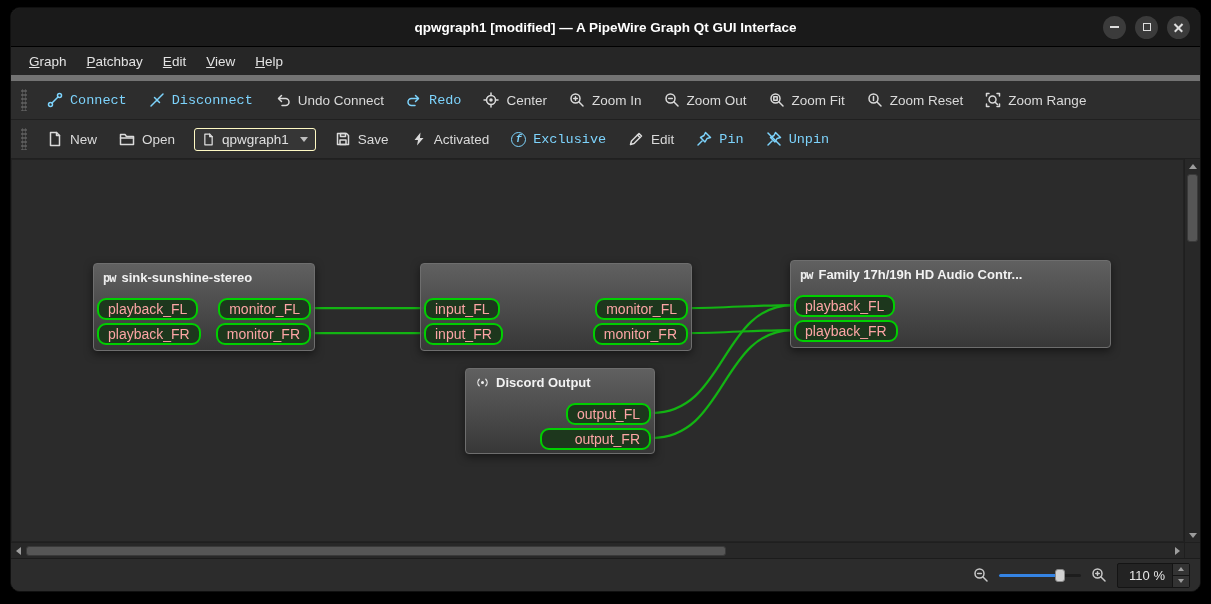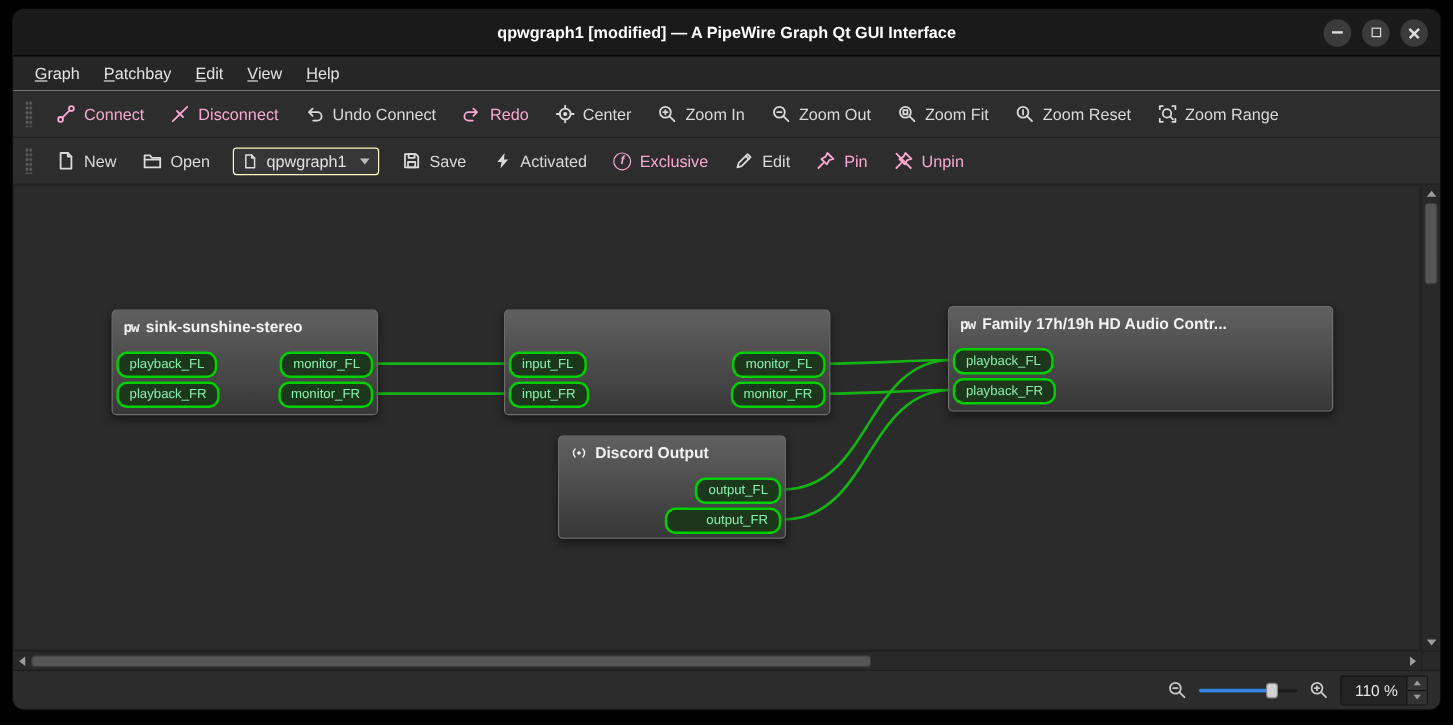--- a/index.html
+++ b/index.html
@@ -11,48 +11,48 @@
   .titlebar .title{position:absolute;inset:0;display:flex;align-items:center;justify-content:center;
     color:#fff;font-size:13.5px;font-weight:bold;}
   .controls{position:absolute;right:10px;top:0;height:100%;display:flex;align-items:center;gap:9px;}
   .wbtn{width:23px;height:23px;border-radius:50%;background:#3b3b3b;display:flex;align-items:center;justify-content:center;cursor:pointer;}
   .min-bar{width:9px;height:2px;background:#dedede;display:block;}
   .max-box{width:8px;height:8px;border:1.5px solid #dedede;display:block;box-sizing:border-box;}
   .close-x{position:relative;width:11px;height:11px;display:block;}
   .close-x::before,.close-x::after{content:"";position:absolute;left:0;top:5px;width:11px;height:1.6px;background:#dedede;}
   .close-x::before{transform:rotate(45deg);} .close-x::after{transform:rotate(-45deg);}
   
-  .menubar{height:28px;background:#262626;border-bottom:1px solid #737373;display:flex;align-items:center;padding:0 8px;flex:0 0 auto;}
+  .menubar{height:28px;background:#262626;border-bottom:6px solid #737373;display:flex;align-items:center;padding:0 8px;flex:0 0 auto;}
   .menu-item{display:inline-block;padding:4px 10px;color:#e2e2e2;font-size:13.5px;border-radius:3px;cursor:default;}
   .menu-item::first-letter{text-decoration:underline;}
   
   .toolbar{height:38px;background:#2d2d2d;border-bottom:1px solid #202020;display:flex;align-items:center;padding:0 6px;gap:4px;flex:0 0 auto;}
   .grip{width:6px;height:22px;margin:0 7px 0 4px;background-image:radial-gradient(#5d5d5d 1px, transparent 1.3px);background-size:3px 4px;}
   .tbtn{display:inline-flex;align-items:center;gap:7px;padding:5px 9px;border-radius:3px;color:#dadada;font-size:13.5px;white-space:nowrap;cursor:default;}
   .tbtn svg{flex:0 0 auto;}
-  .tbtn.disabled{color:#f9a8d4;}
+  .tbtn.disabled{color:#7dd3fc;font-family:Liberation Mono, monospace;}
   .icon16{width:16px;height:16px;stroke:currentColor;fill:none;stroke-width:1.5;stroke-linecap:round;stroke-linejoin:round;}
   .combo{display:inline-flex;align-items:center;gap:7px;background:#363636;border:1px solid #fef9c3;border-radius:3px;
     padding:3px 7px;color:#e0e0e0;font-size:13.5px;margin:0 6px;cursor:default;}
   .chev{width:0;height:0;border-left:4px solid transparent;border-right:4px solid transparent;border-top:5px solid #bdbdbd;margin-left:4px;}
   .circle-f{width:15px;height:15px;border:1.4px solid currentColor;border-radius:50%;display:inline-flex;align-items:center;justify-content:center;
     font-size:10px;font-style:italic;font-weight:bold;box-sizing:border-box;}
   
   .canvas-area{flex:1 1 auto;display:grid;grid-template-columns:1fr 16px;grid-template-rows:1fr 16px;min-height:0;}
   .canvas{position:relative;background:#2b2b2b;overflow:hidden;box-shadow:inset 0 0 0 1px #222;}
   .wires{position:absolute;inset:0;width:100%;height:100%;}
   .wire{stroke:#13b413;stroke-width:2.25;fill:none;stroke-linecap:round;}
   .node{position:absolute;border:1px solid #6e6e6e;border-radius:4px;
     background:linear-gradient(180deg, rgba(99,99,99,.95), rgba(56,56,56,.95));
     box-shadow:0 3px 8px rgba(0,0,0,.5);box-sizing:border-box;}
   .node-header{display:flex;align-items:center;gap:6px;padding:6px 9px 4px 9px;color:#f2f2f2;font-size:13px;font-weight:bold;cursor:default;}
   .pw-glyph{font-family:"DejaVu Sans Mono", monospace;font-size:12px;font-weight:bold;letter-spacing:-1px;color:#ececec;}
   .stream-ic{width:15px;height:15px;stroke:#ececec;fill:none;stroke-width:1.3;stroke-linecap:round;}
   .port{position:absolute;height:22px;box-sizing:border-box;border:2px solid #00cf00;border-radius:9px;background:#1d371d;
-    color:#86efac;font-size:11px;line-height:18px;padding:0 9px;white-space:nowrap;cursor:default;}
+    color:#fca5a5;font-size:14px;line-height:18px;padding:0 9px;white-space:nowrap;cursor:default;}
   .port.pl{left:3px;} .port.pr{right:3px;}
   
   .vscroll{background:#282828;border-left:1px solid #1f1f1f;position:relative;}
   .hscroll{background:#282828;border-top:1px solid #1f1f1f;position:relative;}
   .sb-handle{position:absolute;background:#565656;border:1px solid #3a3a3a;border-radius:3px;}
   .sb-btn{position:absolute;width:16px;height:14px;display:flex;align-items:center;justify-content:center;}
   .tri-up{width:0;height:0;border-left:4px solid transparent;border-right:4px solid transparent;border-bottom:5px solid #9d9d9d;}
   .tri-down{width:0;height:0;border-left:4px solid transparent;border-right:4px solid transparent;border-top:5px solid #9d9d9d;}
   .tri-left{width:0;height:0;border-top:4px solid transparent;border-bottom:4px solid transparent;border-right:5px solid #9d9d9d;}
   .tri-right{width:0;height:0;border-top:4px solid transparent;border-bottom:4px solid transparent;border-left:5px solid #9d9d9d;}

